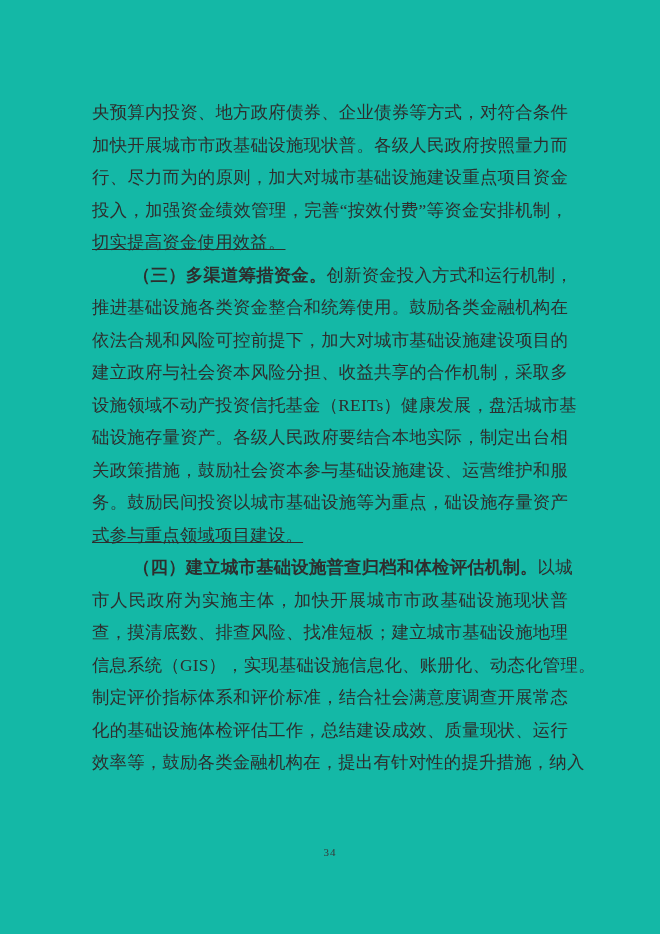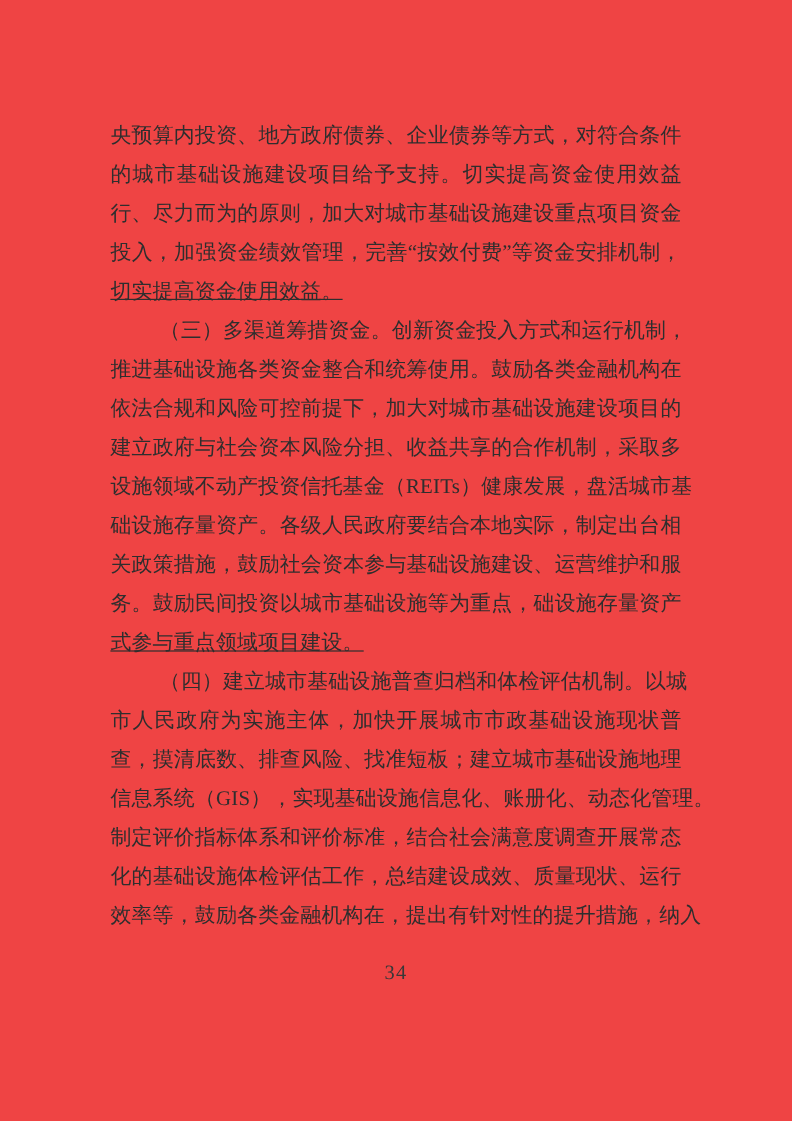--- a/index.html
+++ b/index.html
@@ -2,21 +2,21 @@
 <html><head>
 <meta charset="utf-8">
 <style>
   * { margin: 0; padding: 0; box-sizing: border-box; }
   html, body { background: #ffffff; }
   .page {
     position: relative;
     width: 660px;
     height: 934px;
     margin: 0 auto;
-    background: #ef4444;
+    background: #14b8a6;
     overflow: hidden;
     font-family: "Liberation Serif", "DejaVu Serif", serif;
   }
   .text-block {
     position: absolute;
     left: 92px;
     top: 96px;
     width: 476px;
     font-size: 17.4px;
     line-height: 32.5px;
@@ -31,40 +31,40 @@
     overflow: visible;
   }
   .line.para-end {
     text-align-last: left;
     text-decoration: underline;
   }
   .line.indent {
     text-indent: 41px;
   }
   .heading {
-    font-weight: normal;
+    font-weight: bold;
   }
   .page-number {
     position: absolute;
     left: 0;
-    top: 801px;
+    top: 846px;
     width: 100%;
     text-align: center;
-    font-size: 17px;
+    font-size: 11px;
     color: #383838;
     letter-spacing: 1px;
   }
 </style>
 </head>
 <body>
 
 <div class="page">
   <div class="text-block" id="text-block">
       <div class="line"><span>央预算内投资、地方政府债券、企业债券等方式，对符合条件</span></div>
-      <div class="line"><span>的城市基础设施建设项目给予支持。切实提高资金使用效益</span></div>
+      <div class="line"><span>加快开展城市市政基础设施现状普。各级人民政府按照量力而</span></div>
       <div class="line"><span>行、尽力而为的原则，加大对城市基础设施建设重点项目资金</span></div>
       <div class="line"><span>投入，加强资金绩效管理，完善“按效付费”等资金安排机制，</span></div>
       <div class="line para-end"><span>切实提高资金使用效益。</span></div>
       <div class="line indent"><span class="heading">（三）多渠道筹措资金。</span><span>创新资金投入方式和运行机制，</span></div>
       <div class="line"><span>推进基础设施各类资金整合和统筹使用。鼓励各类金融机构在</span></div>
       <div class="line"><span>依法合规和风险可控前提下，加大对城市基础设施建设项目的</span></div>
       <div class="line"><span>建立政府与社会资本风险分担、收益共享的合作机制，采取多</span></div>
       <div class="line"><span>设施领域不动产投资信托基金（REITs）健康发展，盘活城市基</span></div>
       <div class="line"><span>础设施存量资产。各级人民政府要结合本地实际，制定出台相</span></div>
       <div class="line"><span>关政策措施，鼓励社会资本参与基础设施建设、运营维护和服</span></div>

